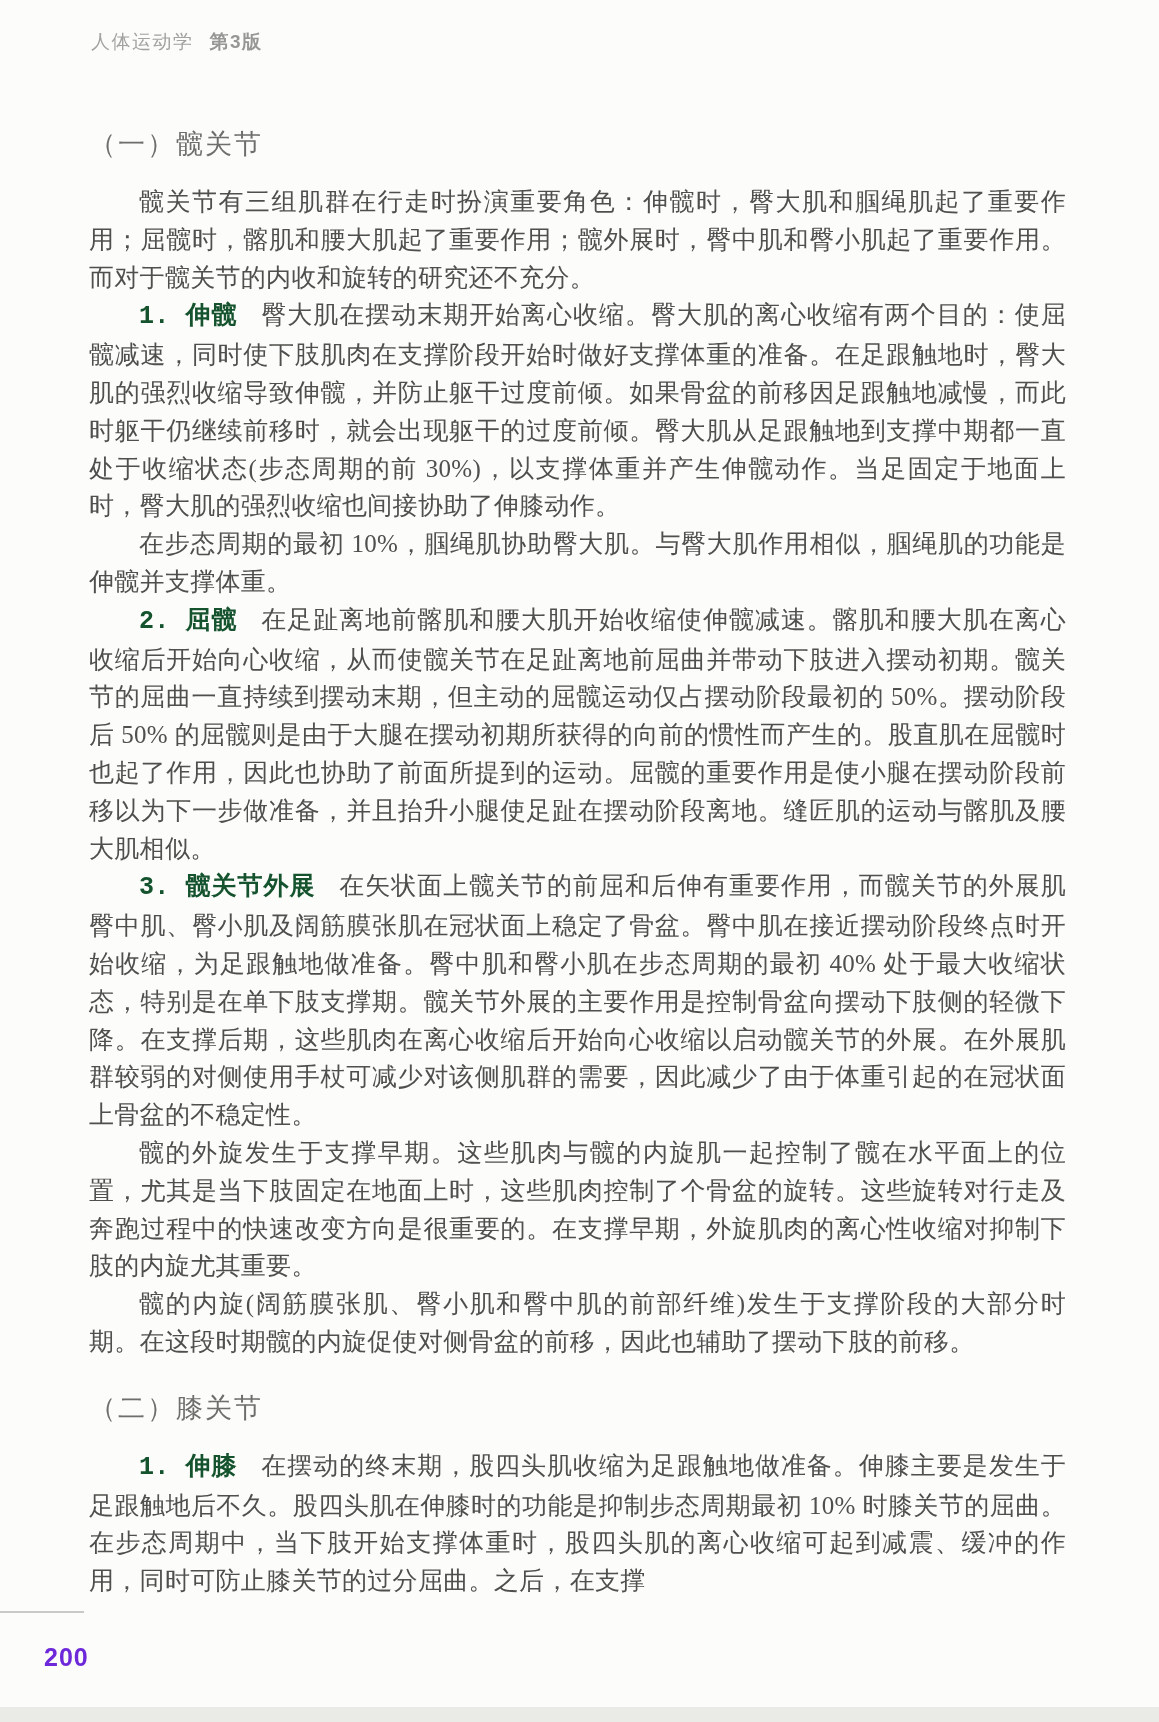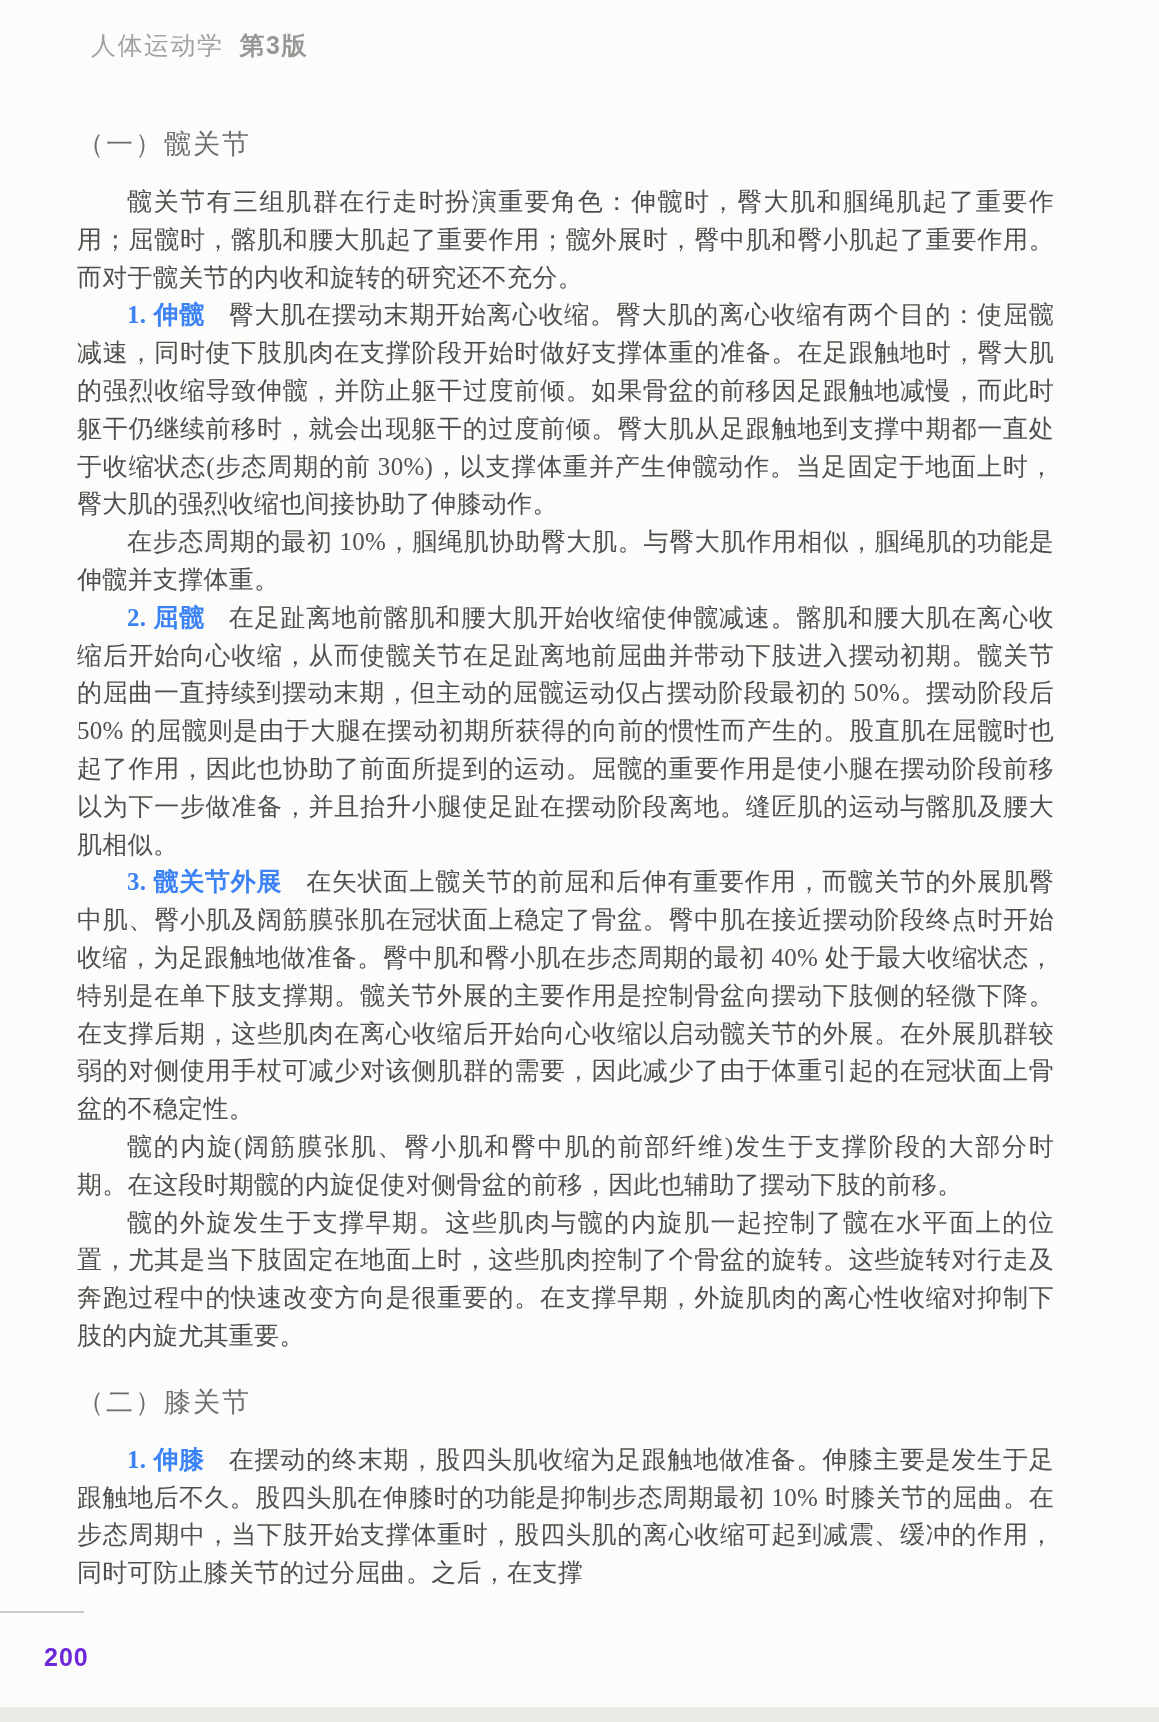--- a/index.html
+++ b/index.html
@@ -9,33 +9,33 @@
     height: 1722px;
     background: #fcfcfa;
     overflow: hidden;
     font-family: "Liberation Serif", "DejaVu Serif", serif;
   }
   .running-head {
     position: absolute;
     top: 29px;
     left: 91px;
     font-family: "Liberation Sans", "DejaVu Sans", sans-serif;
-    font-size: 25px;
+    font-size: 19px;
     color: #a2a2a0;
     letter-spacing: 1.5px;
     white-space: nowrap;
   }
   .running-head .edition {
     margin-left: 16px;
     font-weight: 700;
     color: #979795;
   }
   .content {
     position: absolute;
-    left: 77px;
+    left: 89px;
     width: 977px;
     top: 124px;
   }
   .section-title {
     font-size: 27px;
     font-weight: 400;
     color: #6e6e6c;
     margin: 0 0 19px 0;
     line-height: 40px;
     letter-spacing: 2px;
@@ -46,23 +46,23 @@
   p.body-para {
     margin: 0;
     font-size: 25px;
     line-height: 37.8px;
     color: #4f4f4d;
     text-align: justify;
     text-indent: 2em;
     letter-spacing: 0.3px;
   }
   .lead {
-    font-family: Liberation Serif, serif;
+    font-family: Liberation Mono, monospace;
     font-weight: 700;
-    color: #3b82f6;
+    color: #14532d;
     margin-right: 0.95em;
   }
   .lead:empty { display: none; margin: 0; }
   .footer-rule {
     position: absolute;
     left: 0;
     top: 1611px;
     width: 84px;
     height: 2px;
     background: #c9c9c7;
@@ -104,23 +104,23 @@
     <p class="body-para"><b class="lead">1. 伸髋</b><span>臀大肌在摆动末期开始离心收缩。臀大肌的离心收缩有两个目的：使屈髋减速，同时使下肢肌肉在支撑阶段开始时做好支撑体重的准备。在足跟触地时，臀大肌的强烈收缩导致伸髋，并防止躯干过度前倾。如果骨盆的前移因足跟触地减慢，而此时躯干仍继续前移时，就会出现躯干的过度前倾。臀大肌从足跟触地到支撑中期都一直处于收缩状态(步态周期的前 30%)，以支撑体重并产生伸髋动作。当足固定于地面上时，臀大肌的强烈收缩也间接协助了伸膝动作。</span></p>
 
     <p class="body-para"><span>在步态周期的最初 10%，腘绳肌协助臀大肌。与臀大肌作用相似，腘绳肌的功能是伸髋并支撑体重。</span></p>
 
     <p class="body-para"><b class="lead">2. 屈髋</b><span>在足趾离地前髂肌和腰大肌开始收缩使伸髋减速。髂肌和腰大肌在离心收缩后开始向心收缩，从而使髋关节在足趾离地前屈曲并带动下肢进入摆动初期。髋关节的屈曲一直持续到摆动末期，但主动的屈髋运动仅占摆动阶段最初的 50%。摆动阶段后 50% 的屈髋则是由于大腿在摆动初期所获得的向前的惯性而产生的。股直肌在屈髋时也起了作用，因此也协助了前面所提到的运动。屈髋的重要作用是使小腿在摆动阶段前移以为下一步做准备，并且抬升小腿使足趾在摆动阶段离地。缝匠肌的运动与髂肌及腰大肌相似。</span></p>
 
     <p class="body-para"><b class="lead">3. 髋关节外展</b><span>在矢状面上髋关节的前屈和后伸有重要作用，而髋关节的外展肌臀中肌、臀小肌及阔筋膜张肌在冠状面上稳定了骨盆。臀中肌在接近摆动阶段终点时开始收缩，为足跟触地做准备。臀中肌和臀小肌在步态周期的最初 40% 处于最大收缩状态，特别是在单下肢支撑期。髋关节外展的主要作用是控制骨盆向摆动下肢侧的轻微下降。在支撑后期，这些肌肉在离心收缩后开始向心收缩以启动髋关节的外展。在外展肌群较弱的对侧使用手杖可减少对该侧肌群的需要，因此减少了由于体重引起的在冠状面上骨盆的不稳定性。</span></p>
 
 
 
+    <p class="body-para"><span>髋的外旋发生于支撑早期。这些肌肉与髋的内旋肌一起控制了髋在水平面上的位置，尤其是当下肢固定在地面上时，这些肌肉控制了个骨盆的旋转。这些旋转对行走及奔跑过程中的快速改变方向是很重要的。在支撑早期，外旋肌肉的离心性收缩对抑制下肢的内旋尤其重要。</span></p>
+
     <p class="body-para"><span>髋的内旋(阔筋膜张肌、臀小肌和臀中肌的前部纤维)发生于支撑阶段的大部分时期。在这段时期髋的内旋促使对侧骨盆的前移，因此也辅助了摆动下肢的前移。</span></p>
-
-    <p class="body-para"><span>髋的外旋发生于支撑早期。这些肌肉与髋的内旋肌一起控制了髋在水平面上的位置，尤其是当下肢固定在地面上时，这些肌肉控制了个骨盆的旋转。这些旋转对行走及奔跑过程中的快速改变方向是很重要的。在支撑早期，外旋肌肉的离心性收缩对抑制下肢的内旋尤其重要。</span></p>
 
     <h2 class="section-title second">（二）膝关节</h2>
 
 
     <p class="body-para"><b class="lead">1. 伸膝</b><span>在摆动的终末期，股四头肌收缩为足跟触地做准备。伸膝主要是发生于足跟触地后不久。股四头肌在伸膝时的功能是抑制步态周期最初 10% 时膝关节的屈曲。在步态周期中，当下肢开始支撑体重时，股四头肌的离心收缩可起到减震、缓冲的作用，同时可防止膝关节的过分屈曲。之后，在支撑</span></p>
 
   </div>
 
   <div class="footer-rule"></div>
   <div class="page-number">200</div>

